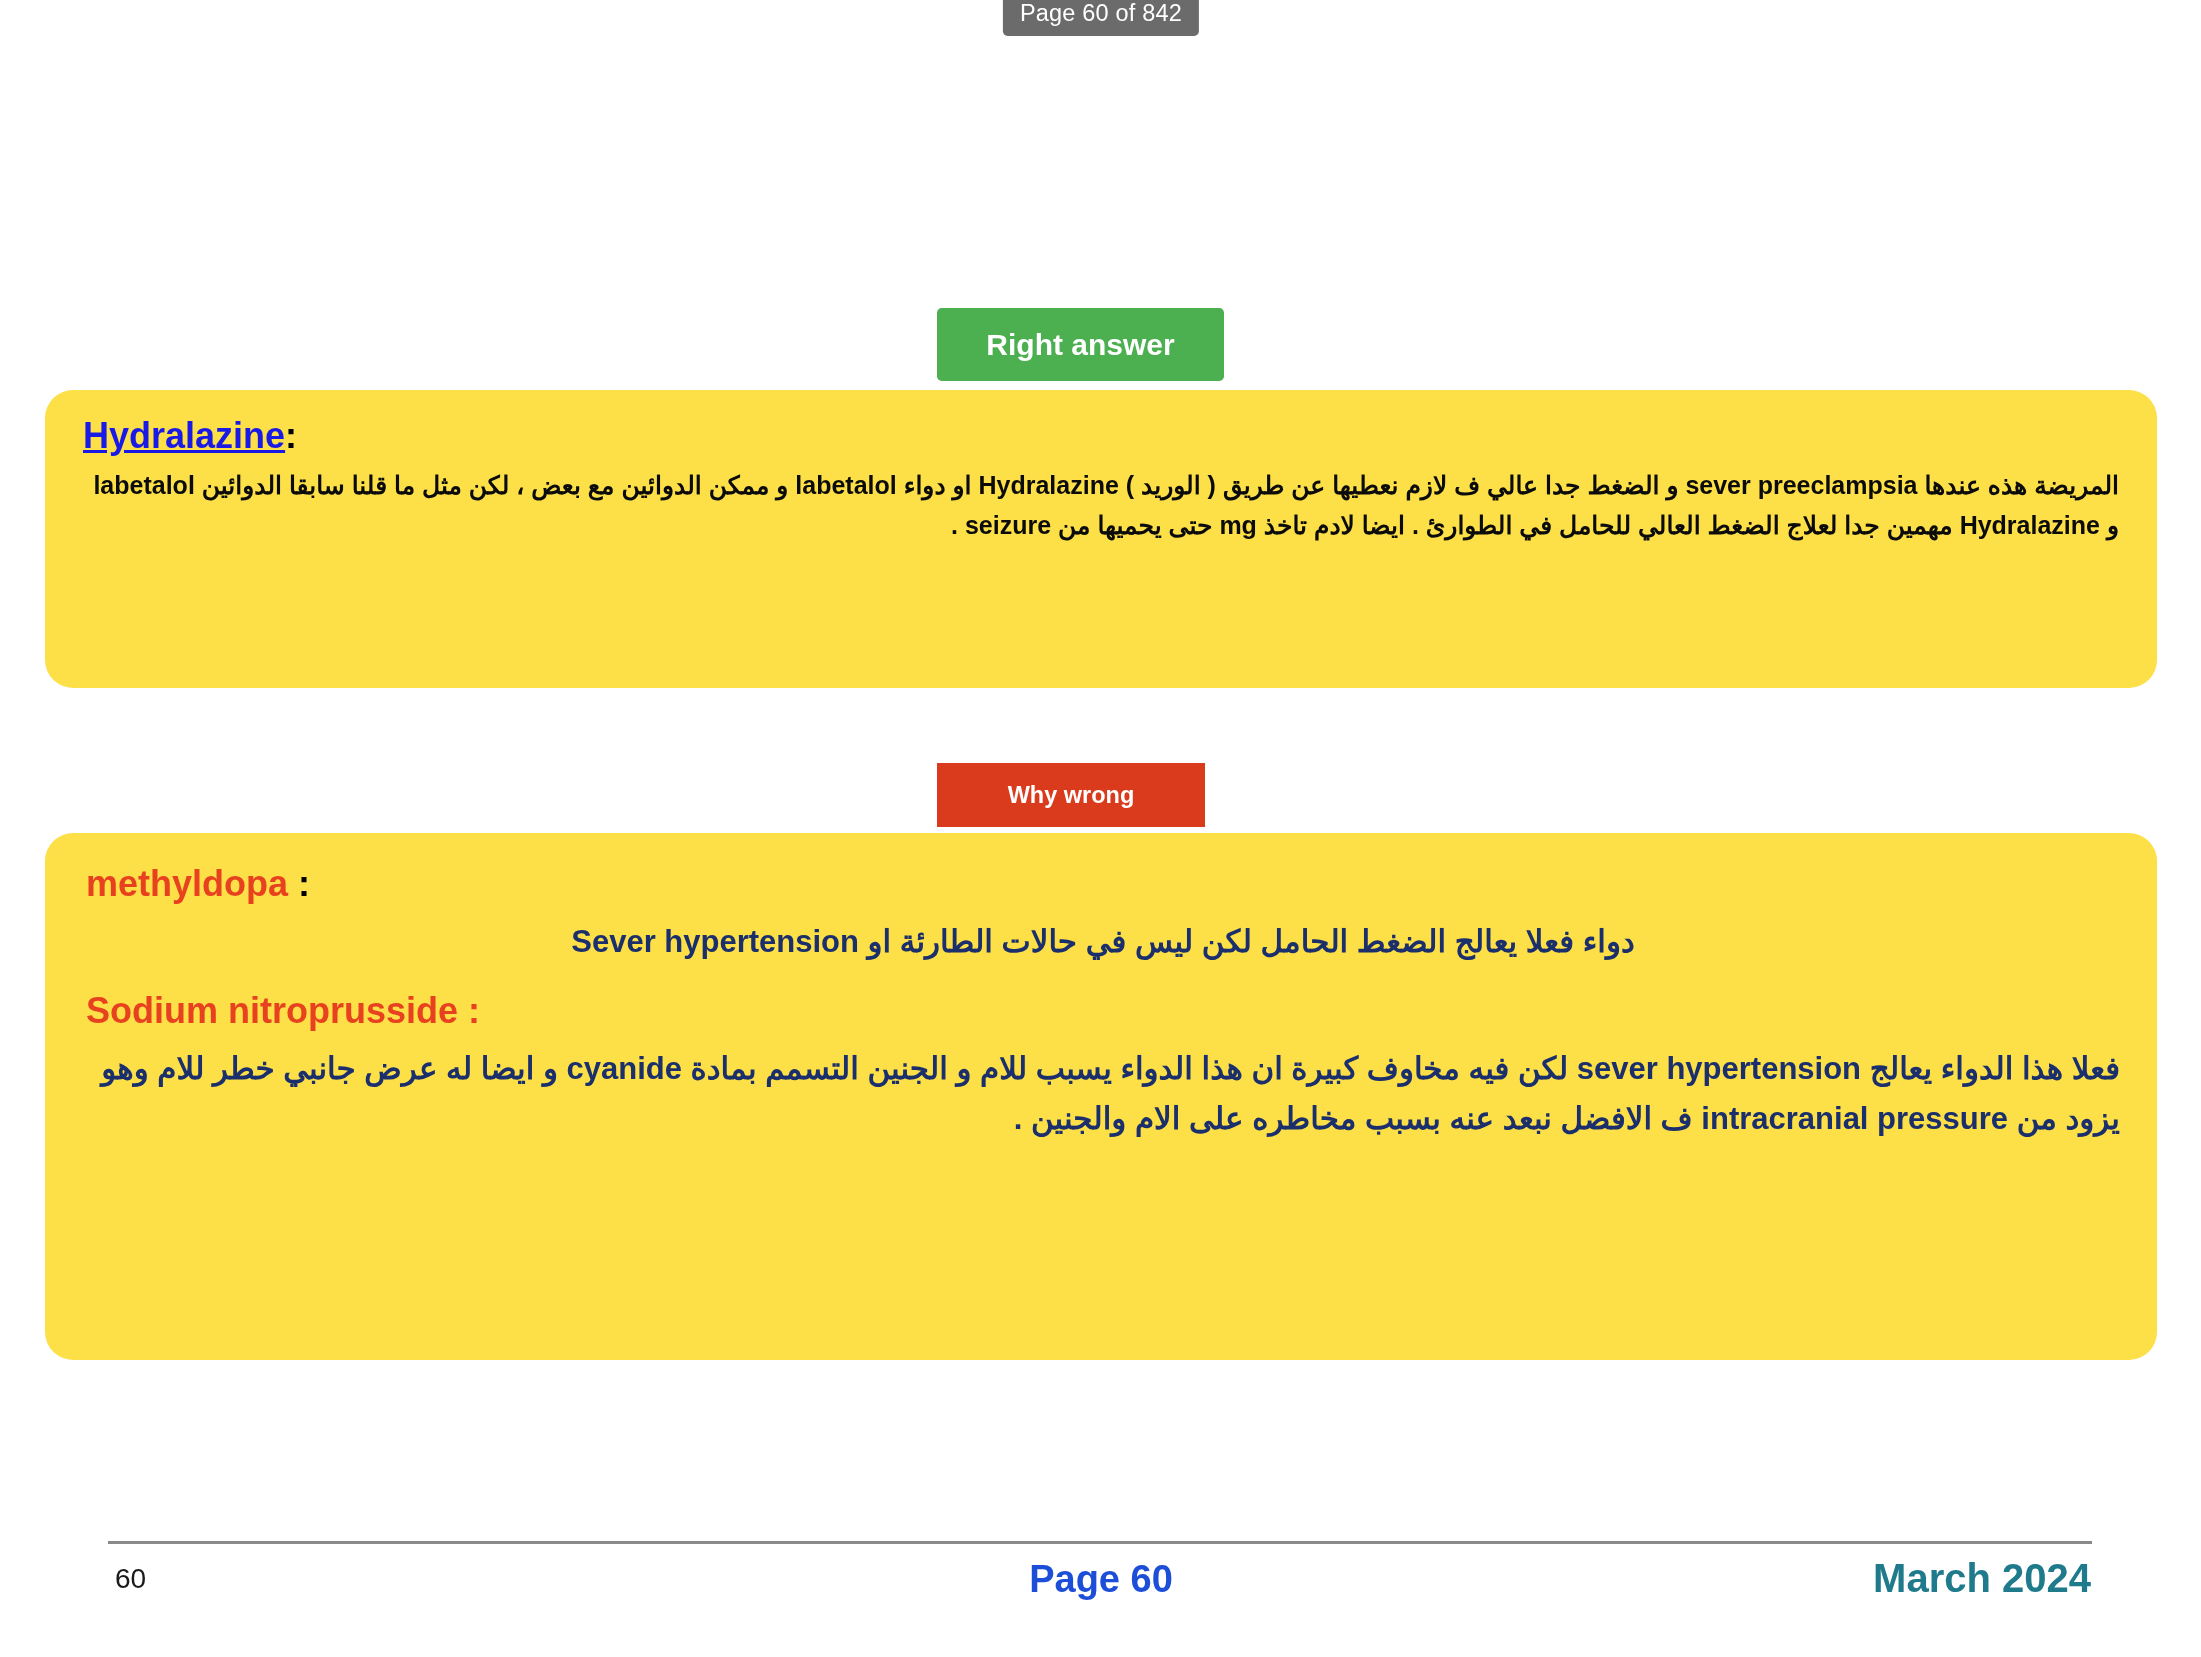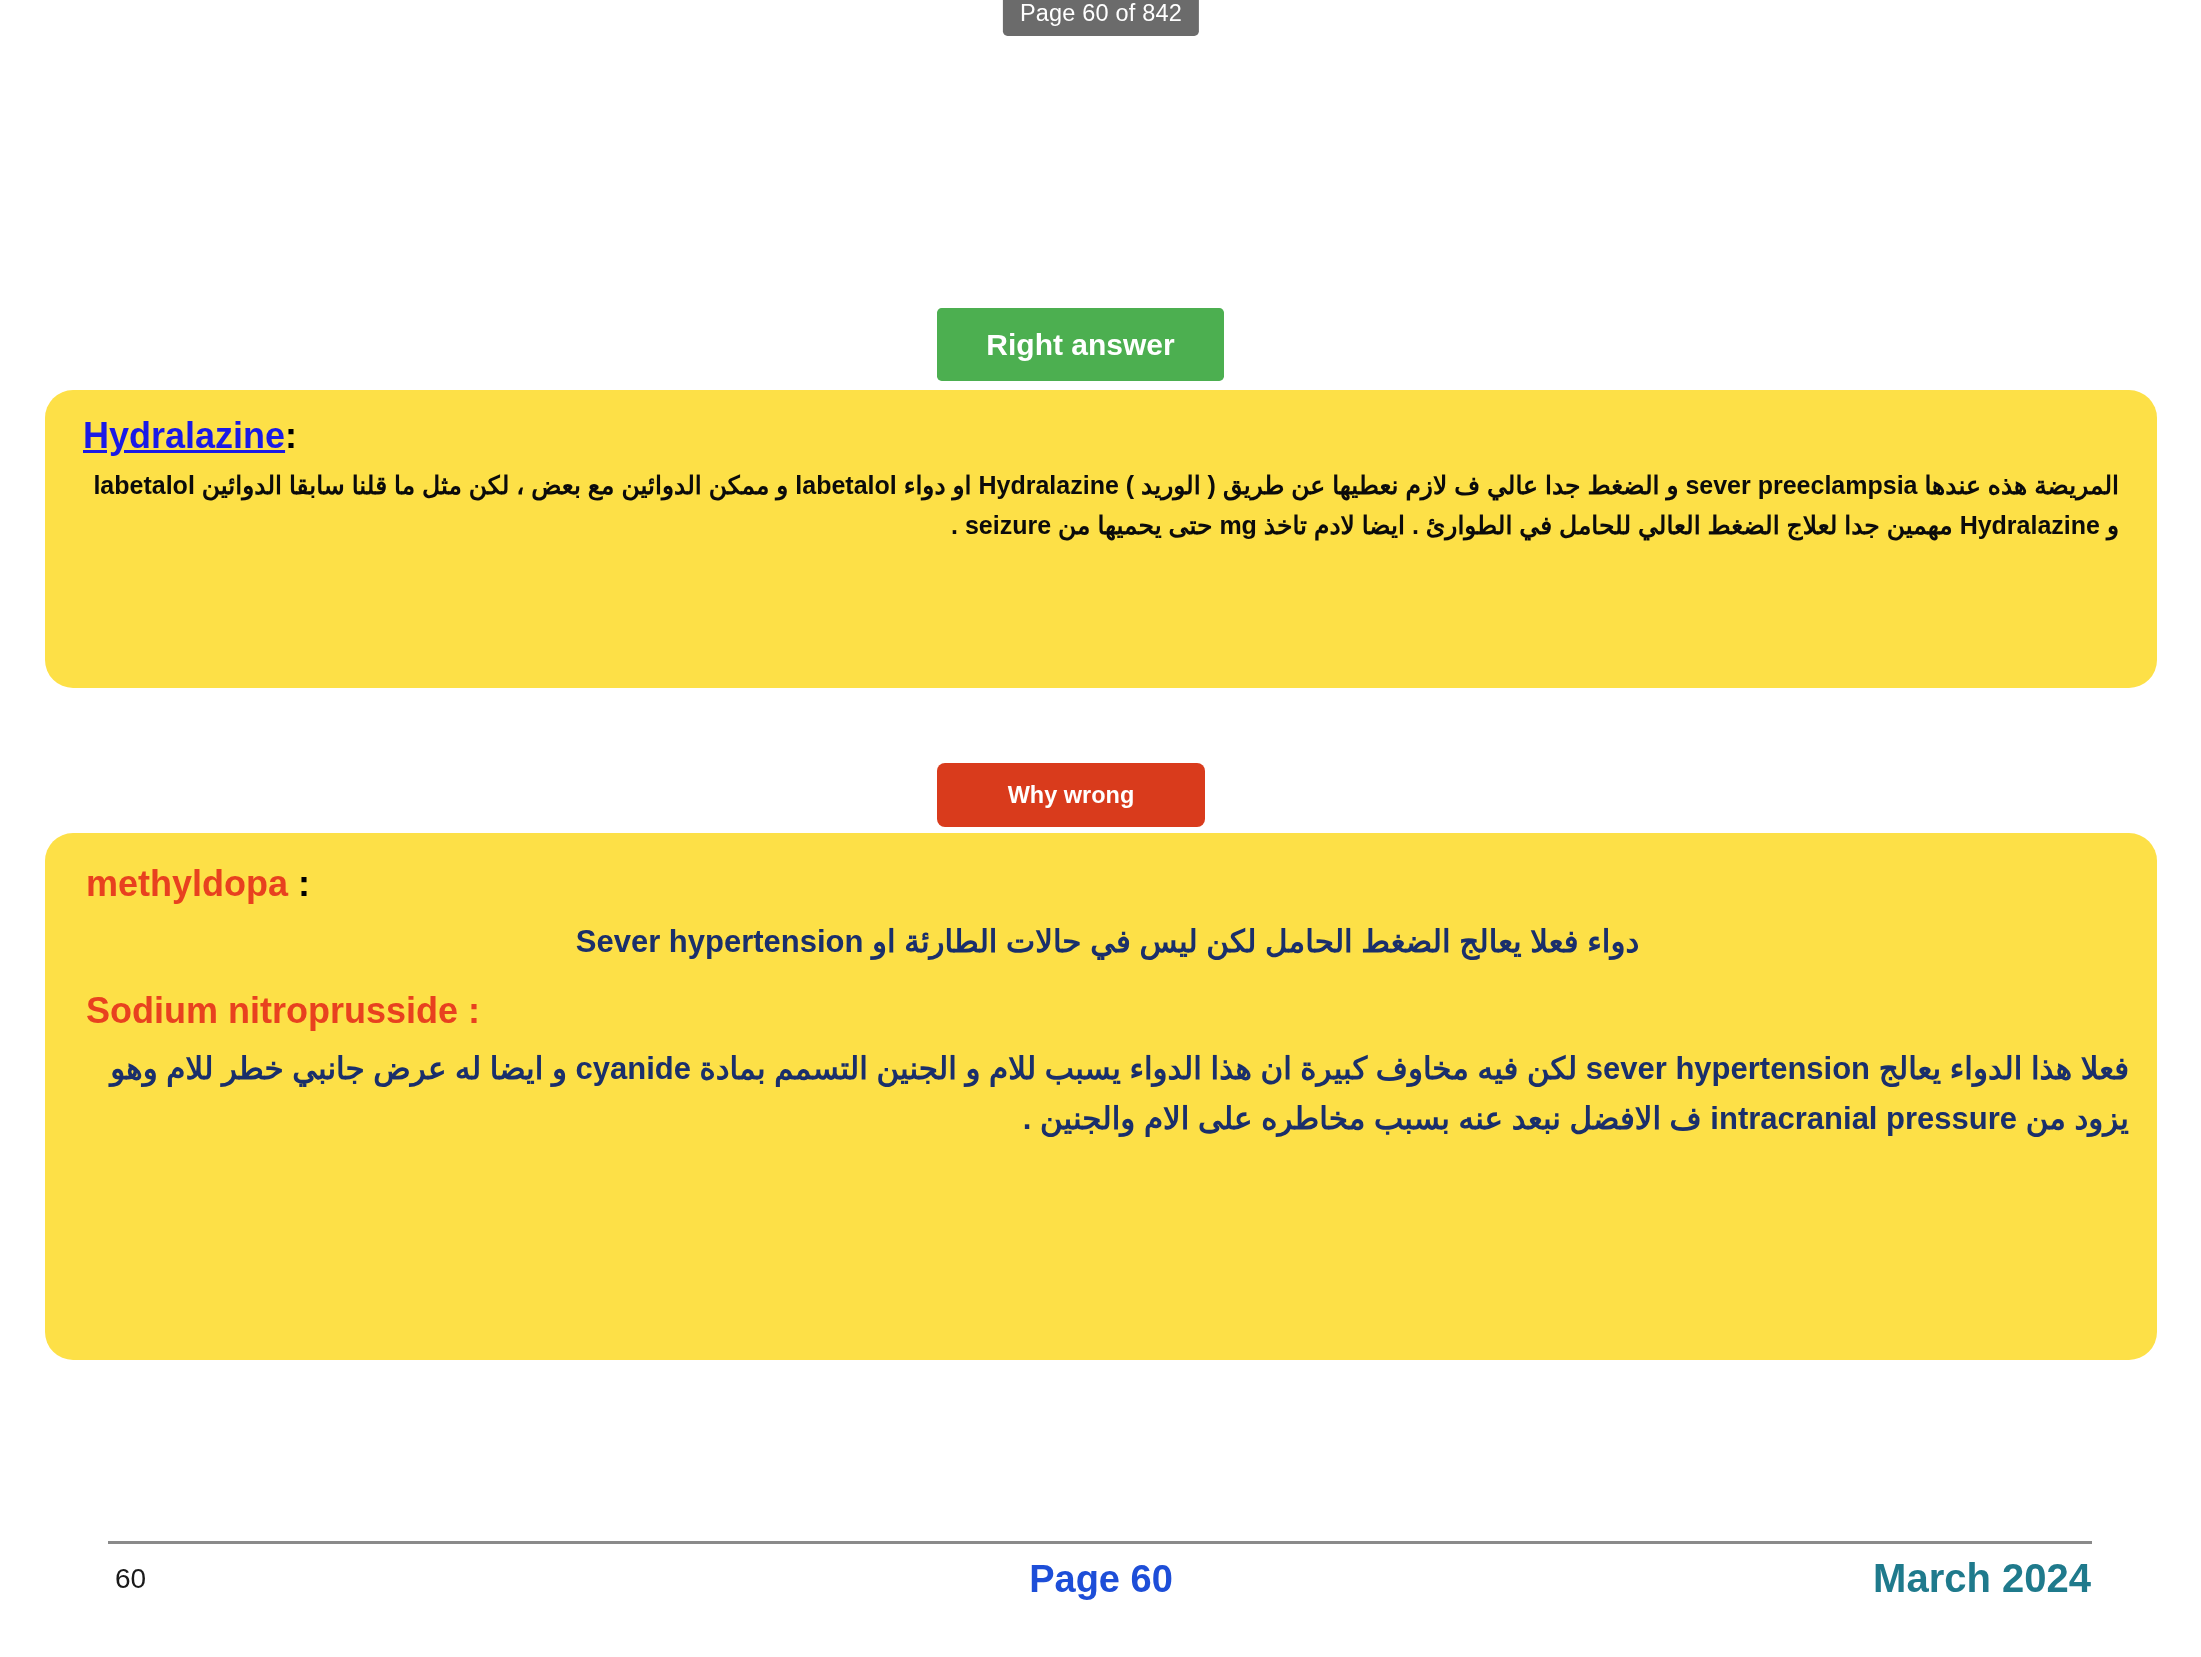--- a/index.html
+++ b/index.html
@@ -58,21 +58,21 @@
     font-size: 30px;
     border-radius: 4.7px;
   }
   .badge-wrong {
     left: 937px;
     top: 763px;
     width: 268px;
     height: 64px;
     background: #d93b1c;
     font-size: 23.5px;
-    border-radius: 8px;
+    border-radius: 0;
   }
 
   
   .card {
     position: absolute;
     background: #fde047;
     border-radius: 28px;
     box-sizing: border-box;
   }
   .card-right {
@@ -80,21 +80,21 @@
     top: 390px;
     width: 2112px;
     height: 298px;
     padding: 22.6px 38px 22.6px 38px;
   }
   .card-wrong {
     left: 45px;
     top: 833px;
     width: 2112px;
     height: 527px;
-    padding: 28px 28px 28px 41px;
+    padding: 28px 37px 28px 41px;
   }
 
   
   .drug-link {
     color: #1a1ae6;
     text-decoration: underline;
     font-size: 36px;
     font-weight: bold;
   }
   .heading-line {

